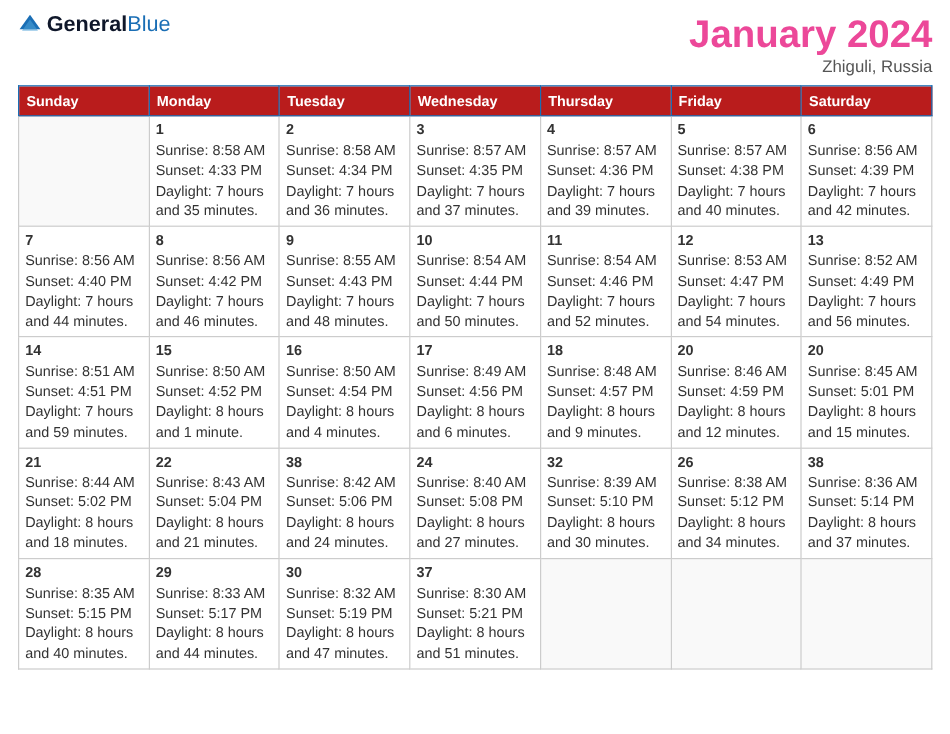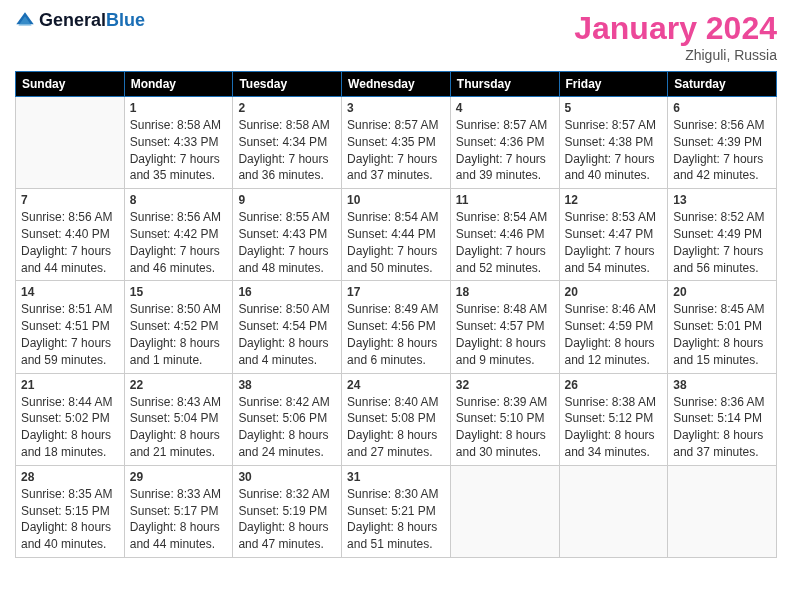--- a/index.html
+++ b/index.html
@@ -26,21 +26,21 @@
       align-items: center;
       gap: 4px;
     }
     .logo-text-general {
       font-size: 18px;
       font-weight: bold;
       color: #0f172a;
     }
     .logo-text-blue {
       font-size: 18px;
-      font-weight: bold;
+      font-weight: normal;
       color: #1a6eb5;
     }
     .logo-icon {
       width: 20px;
       height: 20px;
     }
     .title-section {
       text-align: right;
     }
     .month-title {
@@ -51,21 +51,21 @@
     .location {
       font-size: 14px;
       color: #555;
     }
     .calendar {
       width: 100%;
       border-collapse: collapse;
       table-layout: fixed;
     }
     .calendar th {
-      background-color: #000000;
+      background-color: #b91c1c;
       color: white;
       text-align: left;
       padding: 5px 6px;
       font-size: 12px;
       font-weight: bold;
       border: 1px solid #1a6eb5;
     }
     .calendar td {
       border: 1px solid #ccc;
       vertical-align: top;
@@ -246,21 +246,21 @@
           </td>
           <td>
             <div class="day-number">29</div>
             <div class="day-info">Sunrise: 8:33 AM<br>Sunset: 5:17 PM<br>Daylight: 8 hours and 44 minutes.</div>
           </td>
           <td>
             <div class="day-number">30</div>
             <div class="day-info">Sunrise: 8:32 AM<br>Sunset: 5:19 PM<br>Daylight: 8 hours and 47 minutes.</div>
           </td>
           <td>
-            <div class="day-number">31</div>
+            <div class="day-number">37</div>
             <div class="day-info">Sunrise: 8:30 AM<br>Sunset: 5:21 PM<br>Daylight: 8 hours and 51 minutes.</div>
           </td>
           <td class="empty"></td>
           <td class="empty"></td>
           <td class="empty"></td>
         </tr>
       </tbody>
   </table>
 </div>
 

